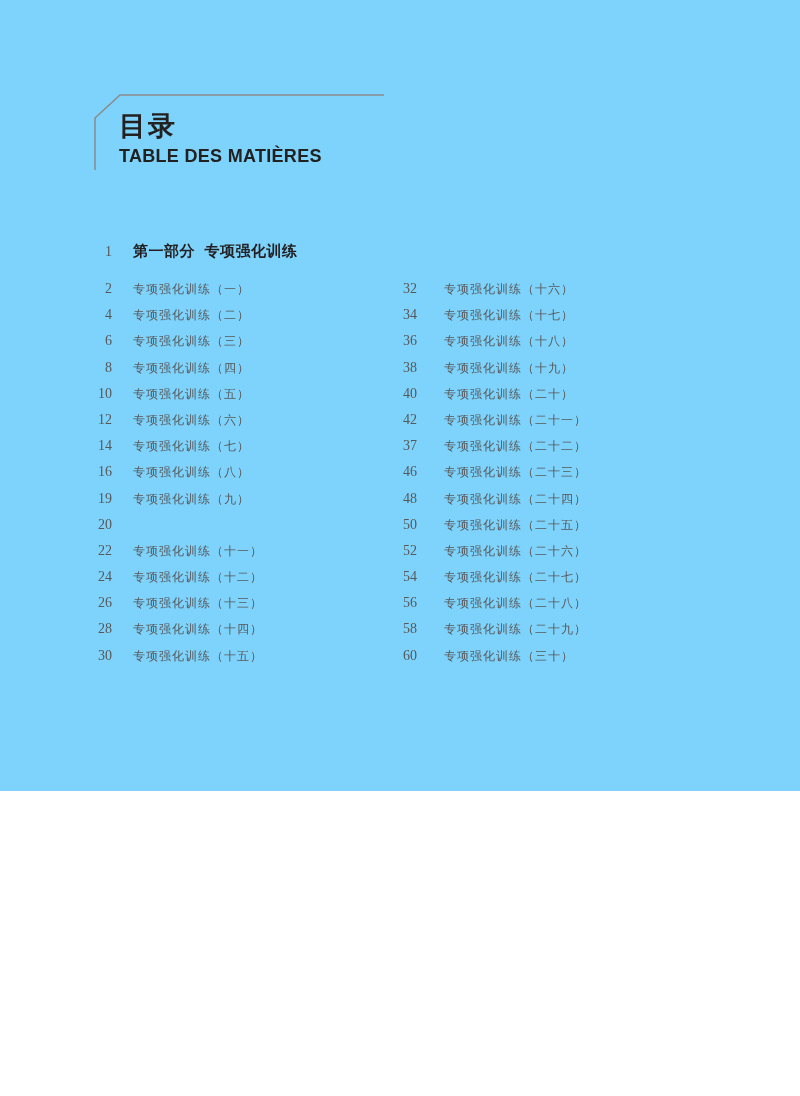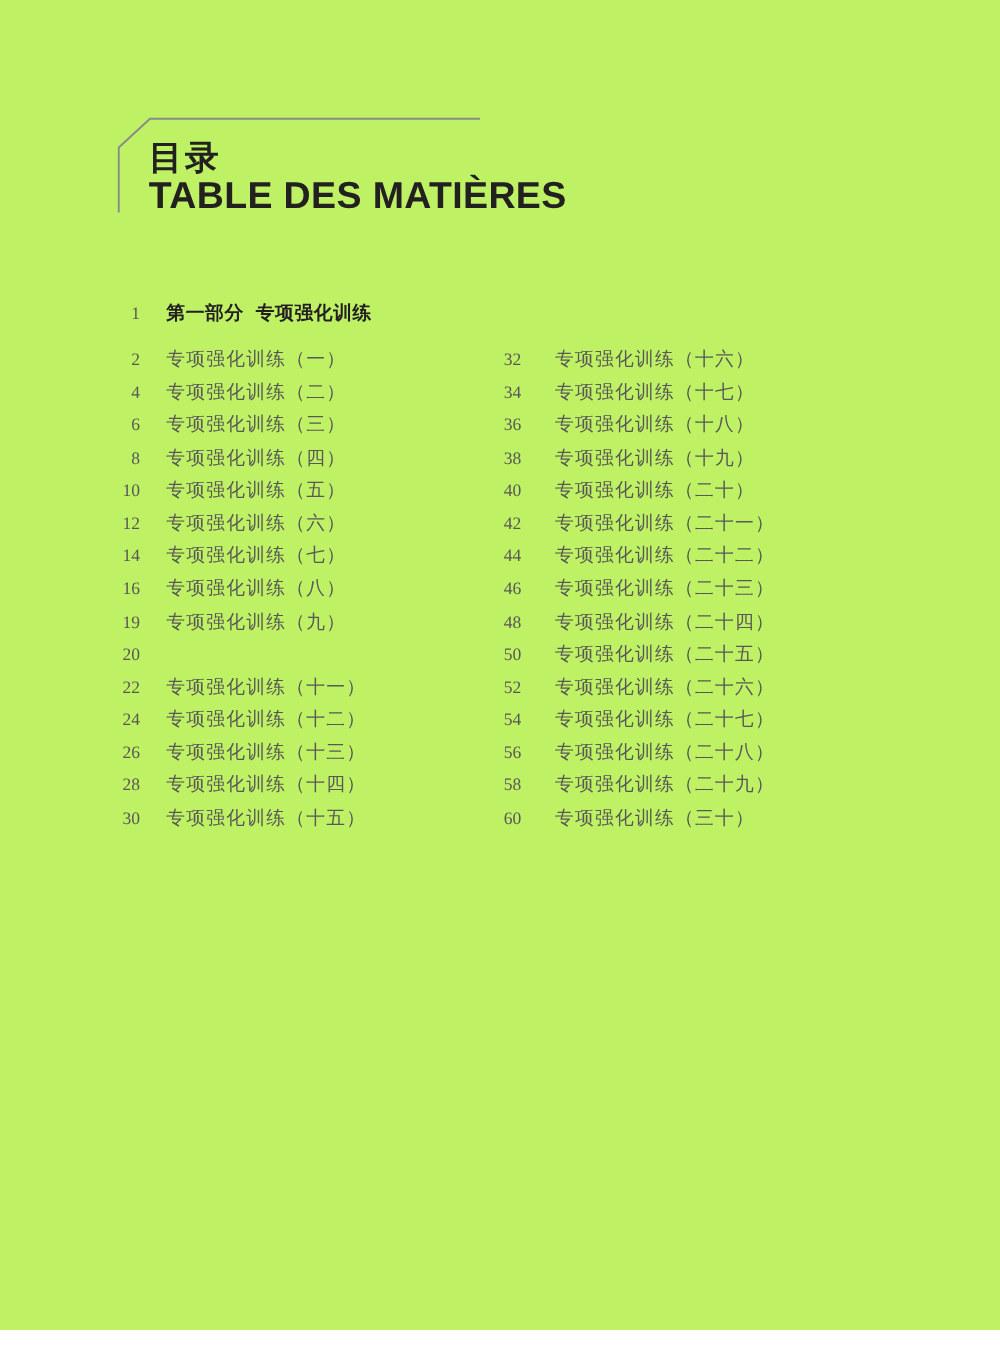--- a/index.html
+++ b/index.html
@@ -3,22 +3,22 @@
 <meta charset="utf-8">
 <style>
   html, body {
     margin: 0;
     padding: 0;
     background: #ffffff;
   }
   #page {
     position: relative;
     width: 800px;
-    height: 1064px;
-    background: #bef264;
+    height: 791px;
+    background: #7dd3fc;
     overflow: hidden;
     font-family: "Liberation Serif", "DejaVu Serif", serif;
   }
   
   #header-frame {
     position: absolute;
     left: 0; top: 0;
     width: 800px; height: 1096px;
     pointer-events: none;
   }
@@ -31,21 +31,21 @@
   #title-zh {
     font-family: "Liberation Sans", "DejaVu Sans", sans-serif;
     font-weight: 700;
     font-size: 27px;
     line-height: 30px;
     letter-spacing: 2px;
   }
   #title-fr {
     font-family: "Liberation Sans", "DejaVu Sans", sans-serif;
     font-weight: 700;
-    font-size: 30px;
+    font-size: 18px;
     line-height: 27px;
     letter-spacing: 0.3px;
     margin-top: 2px;
   }
   
   .toc-row {
     display: flex;
     align-items: baseline;
     height: 26.2px;
     line-height: 26.2px;
@@ -54,22 +54,22 @@
     display: inline-block;
     width: 30px;
     text-align: right;
     font-family: "Liberation Serif", "DejaVu Serif", serif;
     font-size: 14px;
     color: #595757;
     flex: none;
   }
   .lbl {
     margin-left: 21px;
-    font-family: Liberation Mono, monospace;
-    font-size: 15px;
+    font-family: Liberation Serif, serif;
+    font-size: 12px;
     letter-spacing: 1px;
     color: #595757;
     white-space: nowrap;
   }
   #section-row {
     position: absolute;
     left: 82px;
     top: 239px;
     height: 26px;
     line-height: 26px;
@@ -217,21 +217,21 @@
       <span class="pg">40</span>
       <span class="lbl">专项强化训练（二十）</span>
     </div>
 
     <div class="toc-row">
       <span class="pg">42</span>
       <span class="lbl">专项强化训练（二十一）</span>
     </div>
 
     <div class="toc-row">
-      <span class="pg">44</span>
+      <span class="pg">37</span>
       <span class="lbl">专项强化训练（二十二）</span>
     </div>
 
     <div class="toc-row">
       <span class="pg">46</span>
       <span class="lbl">专项强化训练（二十三）</span>
     </div>
 
     <div class="toc-row">
       <span class="pg">48</span>

